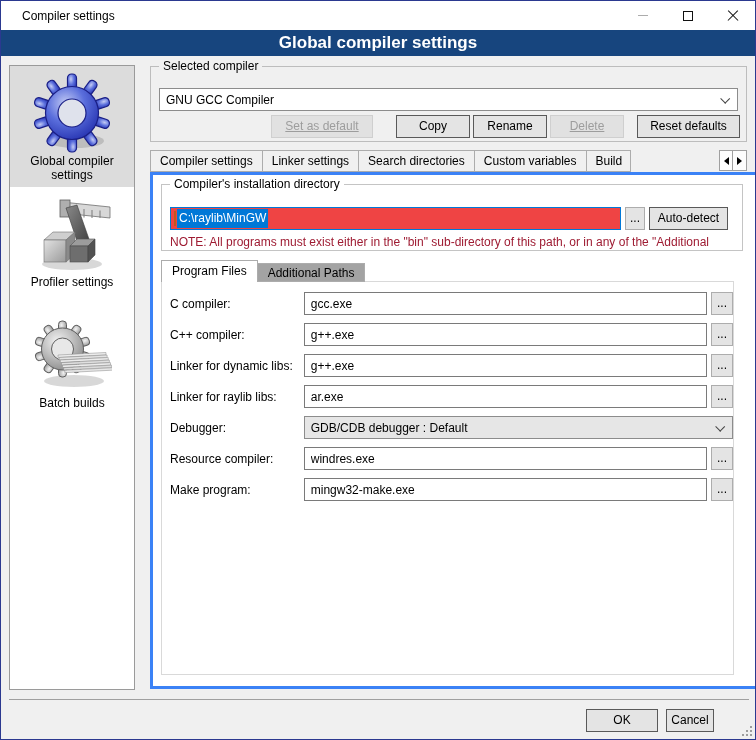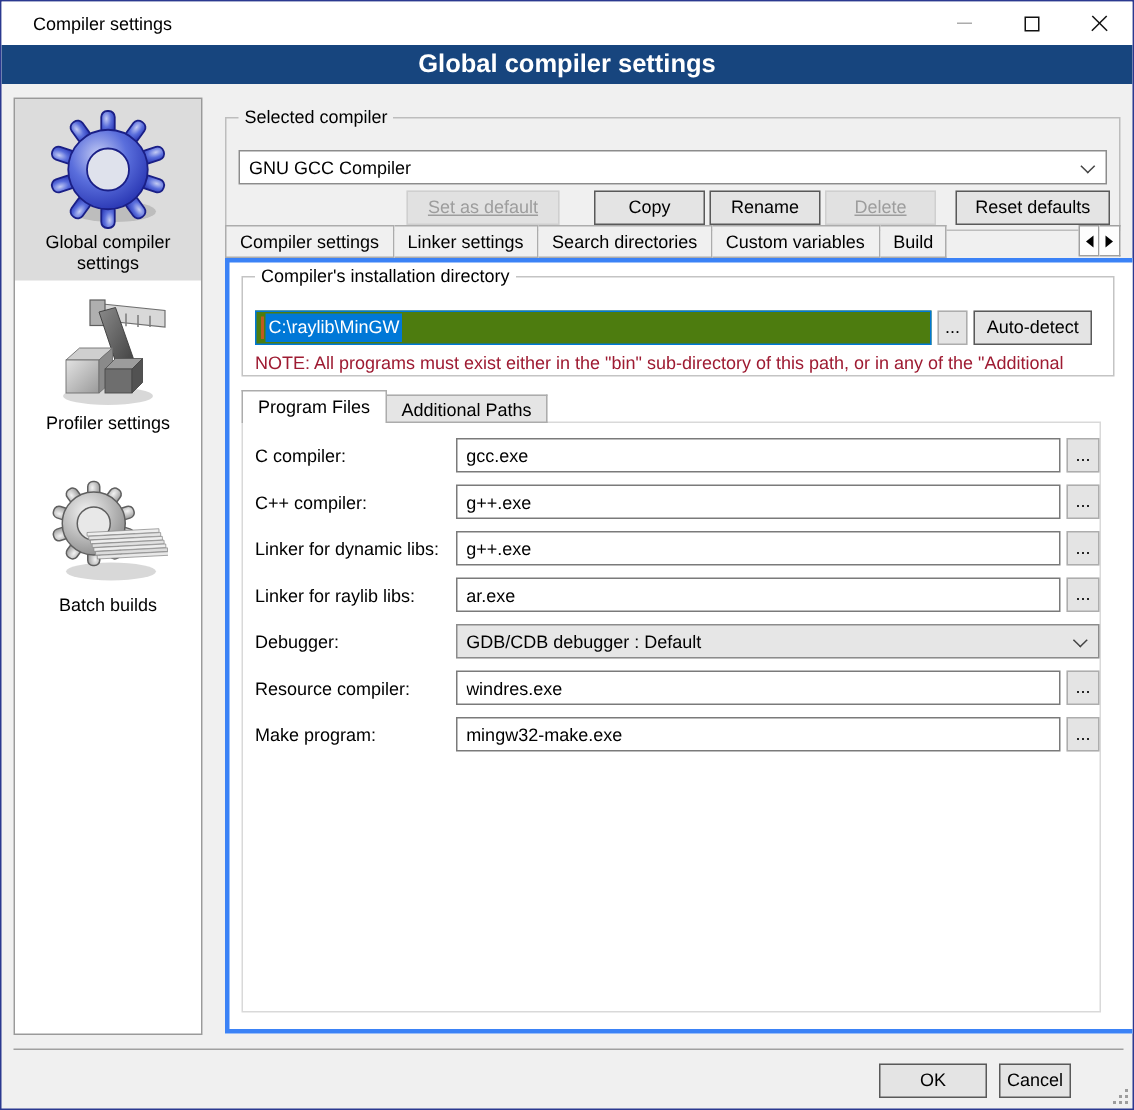--- a/index.html
+++ b/index.html
@@ -33,21 +33,21 @@
   .side-item { height:121px; text-align:center; padding-top:7px; }
   .side-item.selected { background:#DCDCDC; }
   .side-icon { width:80px; height:80px; margin:0 auto; }
   .side-label { margin-top:1px; line-height:1.2; }
   
   .groupbox { position:absolute; border:1px solid #BDBDBD; }
   .gb-label { position:absolute; top:-8px; left:8px; padding:0 4px; line-height:14px; }
   .gb-label.on-gray { background:#F0F0F0; }
   .gb-label.on-white { background:#FFFFFF; }
   
-  .sc-box { left:149px; top:65px; width:597px; height:76px;margin-top:12px; }
+  .sc-box { left:149px; top:65px; width:597px; height:76px; }
   .combo { position:relative; background:#FFFFFF; border:1px solid #8C8C8C; height:23px;
     padding:0 24px 0 6px; display:flex; align-items:center; }
   .combo .chev { position:absolute; right:9px; top:7px; width:7px; height:7px;
     border-right:1.4px solid #444; border-bottom:1.4px solid #444; transform:rotate(45deg) translateY(-1px); }
   .sc-combo { position:absolute; left:8px; top:21px; width:579px; }
   .btnrow { position:absolute; left:8px; top:48px; width:581px; height:23px; display:flex; }
   .btn { height:23px; background:#E4E4E4; border:1px solid #595959; text-align:center;
     line-height:21px; padding:0 4px; cursor:default; user-select:none; font-size:12px;
     font-family:inherit; color:#000; }
   .btn:disabled, .btn.disabled { color:#9D9D9D; border-color:#CFCFCF; background:#E1E1E1;text-decoration:underline; }
@@ -71,32 +71,32 @@
   .arrowbtn + .arrowbtn { border-left:none; }
   .tri-left { width:0; height:0; border-top:4px solid transparent; border-bottom:4px solid transparent;
     border-right:5px solid #000; }
   .tri-right { width:0; height:0; border-top:4px solid transparent; border-bottom:4px solid transparent;
     border-left:5px solid #000; }
   
   .tabpanel { position:absolute; left:149px; top:171px; width:638px; height:517px;
     background:#FFFFFF; border:3px solid #3b82f6; z-index:1; }
   .dirbox { left:8px; top:9px; width:582px; height:67px; border-color:#C4C4C4; }
   .dir-input { position:absolute; left:8px; top:22px; width:451px; height:23px;
-    border:1px solid #0078D7; background:#4d7c0f; display:flex; align-items:center; padding:0 3px; }
+    border:1px solid #0078D7; background:#ef4444; display:flex; align-items:center; padding:0 3px; }
   .dir-caret { width:2px; height:15px; background:#C05A1E; margin-right:1px; }
   .dir-selection { background:#0078D7; color:#FFFFFF; padding:0 2px; line-height:19px; }
   .smallbtn { position:absolute; height:23px; background:#E4E4E4; border:1px solid #ADADAD;
     text-align:center; line-height:19px; font-family:inherit; font-size:12px; padding:0; }
   .dir-browse { left:463px; top:22px; width:20px; }
   .dir-auto { left:487px; top:22px; width:79px; border:1px solid #595959; line-height:21px; }
   .note { position:absolute; left:8px; top:50px; width:572px; color:#9E1B32;
     white-space:nowrap; overflow:hidden; }
   
   .subtabs { position:absolute; left:8px; top:85px; height:22px; display:flex; align-items:flex-end; z-index:3; }
-  .stab { height:19px; padding:0 10px; line-height:18px; background:#e5e5e5;
+  .stab { height:19px; padding:0 10px; line-height:18px; background:#a3a3a3;
     border:1px solid #ACACAC; white-space:nowrap; }
   .stab.active { height:22px; background:#FFFFFF; border-bottom:none; line-height:21px; }
   .stab.inactive { border-left:none; }
   .subpanel { position:absolute; left:8px; top:106px; width:573px; height:394px;
     background:#FFFFFF; border:1px solid #D9D9D9; padding:10px 0 0 8px; z-index:2; }
   .prow { display:flex; align-items:center; height:23px; margin-bottom:8px; }
   .plabel { width:134px; }
   .pinput { width:404px; height:23px; border:1px solid #7A7A7A; background:#fff;
     padding:0 6px; font-family:inherit; font-size:12px; color:#000; }
   .pbrowse { width:22px; height:23px; margin-left:4px; background:#E4E4E4;

